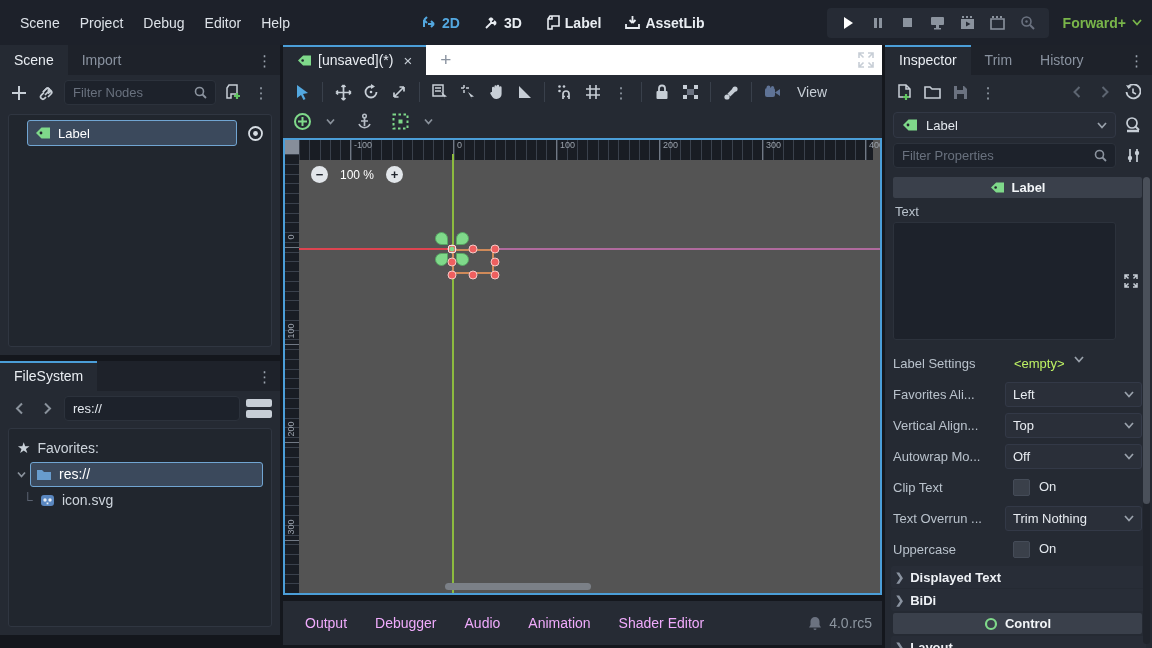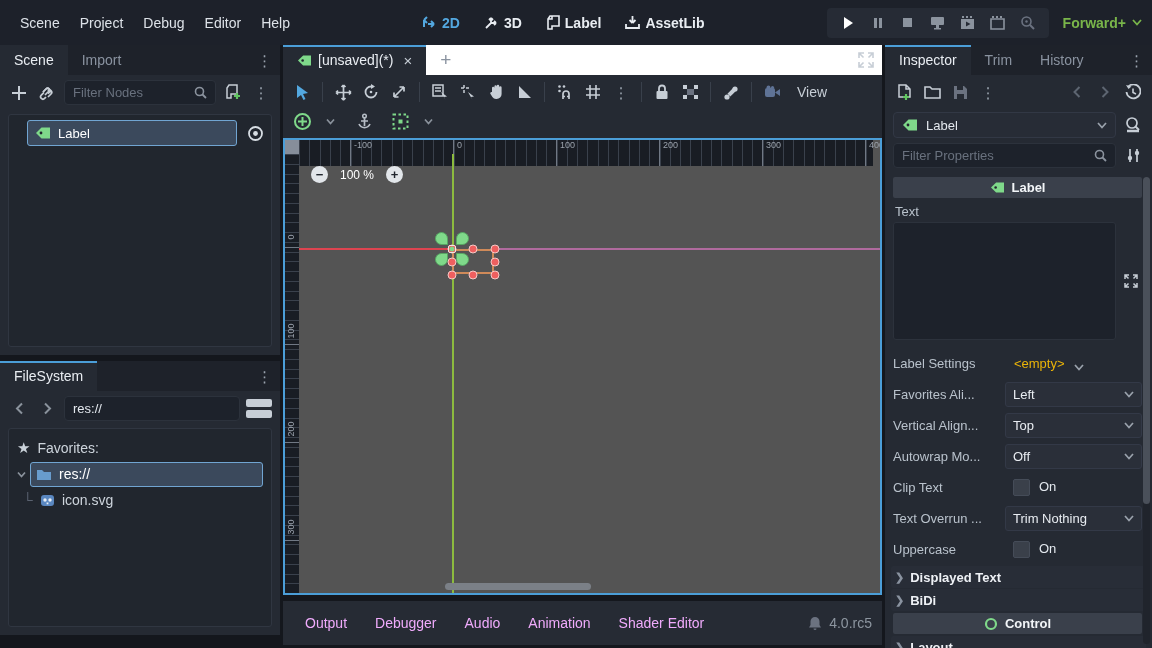--- a/index.html
+++ b/index.html
@@ -49,21 +49,21 @@
   .fs-tree { flex:1; margin:2px 8px 8px 8px; background:#21262e; border:1px solid #303641; border-radius:3px; padding:6px 4px; font-size:14px; }
   .fs-row { display:flex; align-items:center; height:26px; gap:7px; color:#cdd4dc; padding:0 4px; }
   .fs-sel { display:flex; align-items:center; gap:7px; flex:1; height:25px; padding:0 5px; background:#3b495c; border:1px solid #71a5d2; border-radius:3px; color:#fff; }
   .viewmode { width:26px; height:25px; background:transparent; display:flex; flex-direction:column; gap:3px; justify-content:center; }
   .viewmode div { height:8px; background:#c7ced6; border-radius:2px; }
 
   
   .scene-tabs { height:30px; background:#ffffff; display:flex; align-items:stretch; }
   .vp-toolbar { background:#252a33; }
   .viewport { flex:1; border:2px solid #4b9ed8; background:#545454; position:relative; overflow:hidden; }
-  .ruler-h { position:absolute; top:0; left:14px; right:7px; height:26px; background:#191d24;
+  .ruler-h { position:absolute; top:0; left:14px; right:7px; height:20px; background:#191d24;
      background-image:repeating-linear-gradient(to right,#3a414c 0 1px,transparent 1px 10.3px); }
   .ruler-v { position:absolute; top:14px; left:0; width:14px; bottom:0; background:#191d24;
      background-image:repeating-linear-gradient(to bottom,#3a414c 0 1px,transparent 1px 9.76px); }
   .corner { position:absolute; top:0; left:0; width:14px; height:14px; background:#868e9a; }
   .hlab { position:absolute; top:0; font-size:9px; color:#9aa2ac; }
   .htick { position:absolute; top:0; bottom:0; width:1px; background:#707884; }
   .vlab { position:absolute; left:-4px; font-size:9px; color:#9aa2ac; transform:rotate(-90deg); width:20px; text-align:center; }
   .vtick { position:absolute; left:0; right:0; height:1px; background:#707884; }
   .canvas { position:absolute; top:14px; left:14px; right:0; bottom:0; }
   .zoomctl { position:absolute; top:12px; left:12px; display:flex; align-items:center; gap:12px; }
@@ -94,21 +94,21 @@
   .pcat { height:21px; background:#3a404b; border-radius:2px; display:flex; align-items:center; justify-content:center; gap:7px; font-weight:bold; color:#f2f5f8; margin-bottom:2px; }
   .pname-row { height:22px; display:flex; align-items:center; color:#b9c2cc; padding-left:2px; }
   .textarea-wrap { display:flex; gap:4px; margin-bottom:8px; }
   .ptext { flex:1; height:118px; background:#1d222b; border:1px solid #2c323c; border-radius:3px; }
   .expand-btn { width:22px; display:flex; align-items:center; justify-content:center; color:#c7ced6; }
   .prow { height:31px; display:flex; align-items:center; }
   .pname { width:112px; color:#b9c2cc; white-space:nowrap; overflow:hidden; flex:none; }
   .pval { flex:1; display:flex; }
   .pdrop { flex:1; height:25px; background:#2a2f39; border:1px solid #333947; border-radius:3px; display:flex; align-items:center; padding:0 7px; color:#e9edf2; gap:4px; }
   .pdrop span { flex:1; }
-  .pres { flex:1; display:flex; align-items:flex-end; color:#eab308; }
+  .pres { flex:1; display:flex; align-items:flex-start; color:#bef264; }
   .pres span { flex:1; text-align:center; }
   .pcheck { width:17px; height:17px; background:#3a404a; border:1px solid #454c58; border-radius:2px; margin-right:9px; }
   .psec { height:22px; display:flex; align-items:center; gap:6px; font-weight:bold; color:#eef1f5; background:#282d37; margin:1px -4px 1px -2px; padding-left:4px; border-radius:2px; }
   .psec .arrow { color:#8a93a0; font-size:11px; }
   .chev { color:#9aa2ac; }
   svg { display:block; }
 </style>
 </head>
 <body>
 

